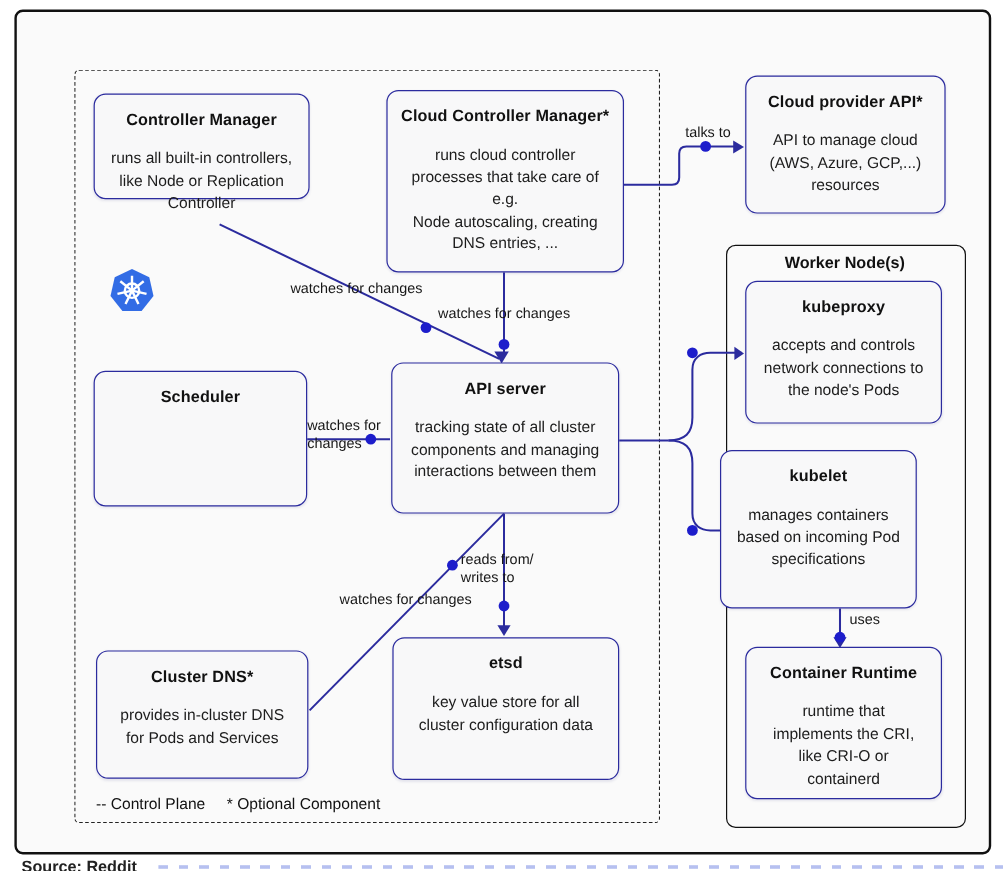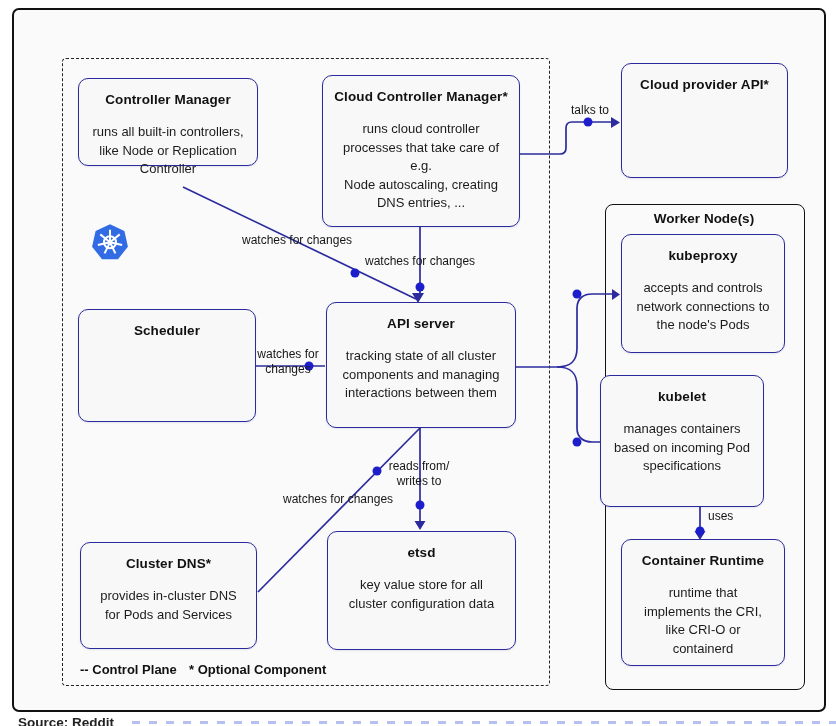--- a/index.html
+++ b/index.html
@@ -32,24 +32,24 @@
   .node{
     position:absolute;z-index:2;box-sizing:border-box;
     border:1.7px solid #2b2b9e;border-radius:10px;background:#f8f8f9;
     box-shadow:0 1px 2px rgba(40,40,120,.10);
     text-align:center;padding:13px 8px 6px 8px;
   }
   .node-title{font-weight:bold;font-size:13.5px;color:#111;letter-spacing:.1px;}
   .node-body{font-size:13px;line-height:18.5px;margin-top:16px;white-space:pre-line;color:#1c1c1c;}
   .edge-label{
     position:absolute;z-index:3;font-size:12px;color:#161616;
-    white-space:pre-line;text-align:center;line-height:14.5px;
+    white-space:pre-line;line-height:14.5px;
   }
   .legend{
-    position:absolute;z-index:3;font-size:13px;font-weight:bold;color:#111;
+    position:absolute;z-index:3;font-size:13px;font-weight:normal;color:#111;
   }
   .k8s-logo{position:absolute;left:90px;top:222px;width:40px;height:40px;z-index:2;}
   .source-note{
     position:absolute;left:18px;top:715px;z-index:4;
     font-size:13.5px;font-weight:bold;color:#222;line-height:15px;
   }
   .bottom-dashes{
     position:absolute;left:132px;top:721px;width:704px;height:3px;z-index:4;
     background:repeating-linear-gradient(90deg,rgba(110,130,225,.5) 0 8px,transparent 8px 17px);
   }
@@ -123,20 +123,23 @@
   <div class="node-title">Cloud Controller Manager*</div>
   <div class="node-body">runs cloud controller
 processes that take care of
 e.g.
 Node autoscaling, creating
 DNS entries, ...</div>
 </div>
 
 <div class="node" style="left:621px;top:63px;width:167px;height:115px">
   <div class="node-title">Cloud provider API*</div>
+  <div class="node-body">API to manage cloud
+(AWS, Azure, GCP,...)
+resources</div>
 </div>
 
 <div class="node" style="left:78px;top:309px;width:178px;height:113px">
   <div class="node-title">Scheduler</div>
 </div>
 
 <div class="node" style="left:326px;top:302px;width:190px;height:126px">
   <div class="node-title">API server</div>
   <div class="node-body">tracking state of all cluster
 components and managing

